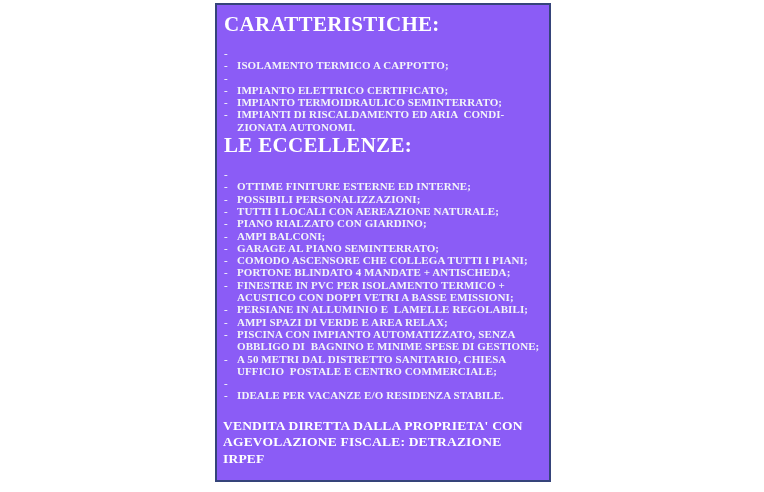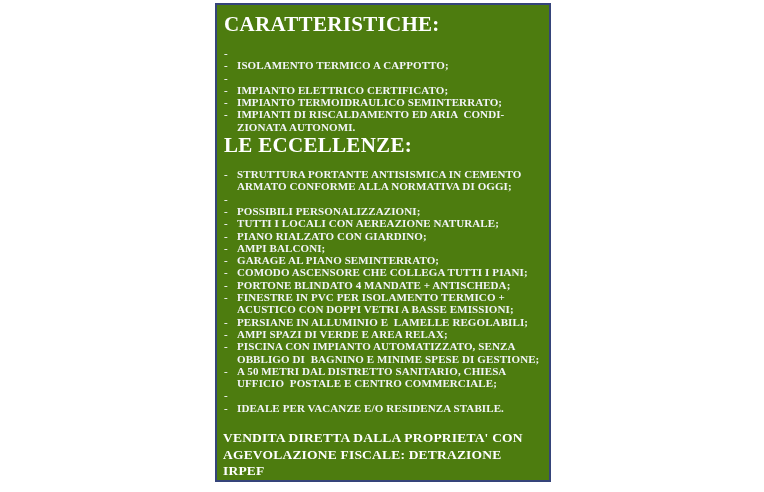--- a/index.html
+++ b/index.html
@@ -14,21 +14,21 @@
     font-family: "Liberation Serif", serif;
     overflow: hidden;
   }
   .panel {
     position: absolute;
     left: 215px;
     top: 3px;
     width: 336px;
     height: 479px;
     box-sizing: border-box;
-    background: #4d7c0f;
+    background: #8b5cf6;
     border: 2px solid #35447a;
     color: #f3f5f9;
     padding: 4px 3px 0 5px;
     overflow: hidden;
   }
   .heading {
     margin: 0;
     padding-left: 2px;
     font-size: 21px;
     line-height: 24px;
@@ -104,25 +104,24 @@
           <span class="item-text">IMPIANTI DI RISCALDAMENTO ED ARIA  CONDI-
 ZIONATA AUTONOMI.</span>
         </li>
     </ul>
 
     <div class="heading second">LE ECCELLENZE:</div>
 
     <ul class="feature-list">
       <li class="feature-item">
           <span class="bullet">-</span>
-          <span class="item-text">STRUTTURA PORTANTE ANTISISMICA IN CEMENTO
-ARMATO CONFORME ALLA NORMATIVA DI OGGI;</span>
         </li>
       <li class="feature-item">
           <span class="bullet">-</span>
+          <span class="item-text">OTTIME FINITURE ESTERNE ED INTERNE;</span>
         </li>
       <li class="feature-item">
           <span class="bullet">-</span>
           <span class="item-text">POSSIBILI PERSONALIZZAZIONI;</span>
         </li>
       <li class="feature-item">
           <span class="bullet">-</span>
           <span class="item-text">TUTTI I LOCALI CON AEREAZIONE NATURALE;</span>
         </li>
       <li class="feature-item">

